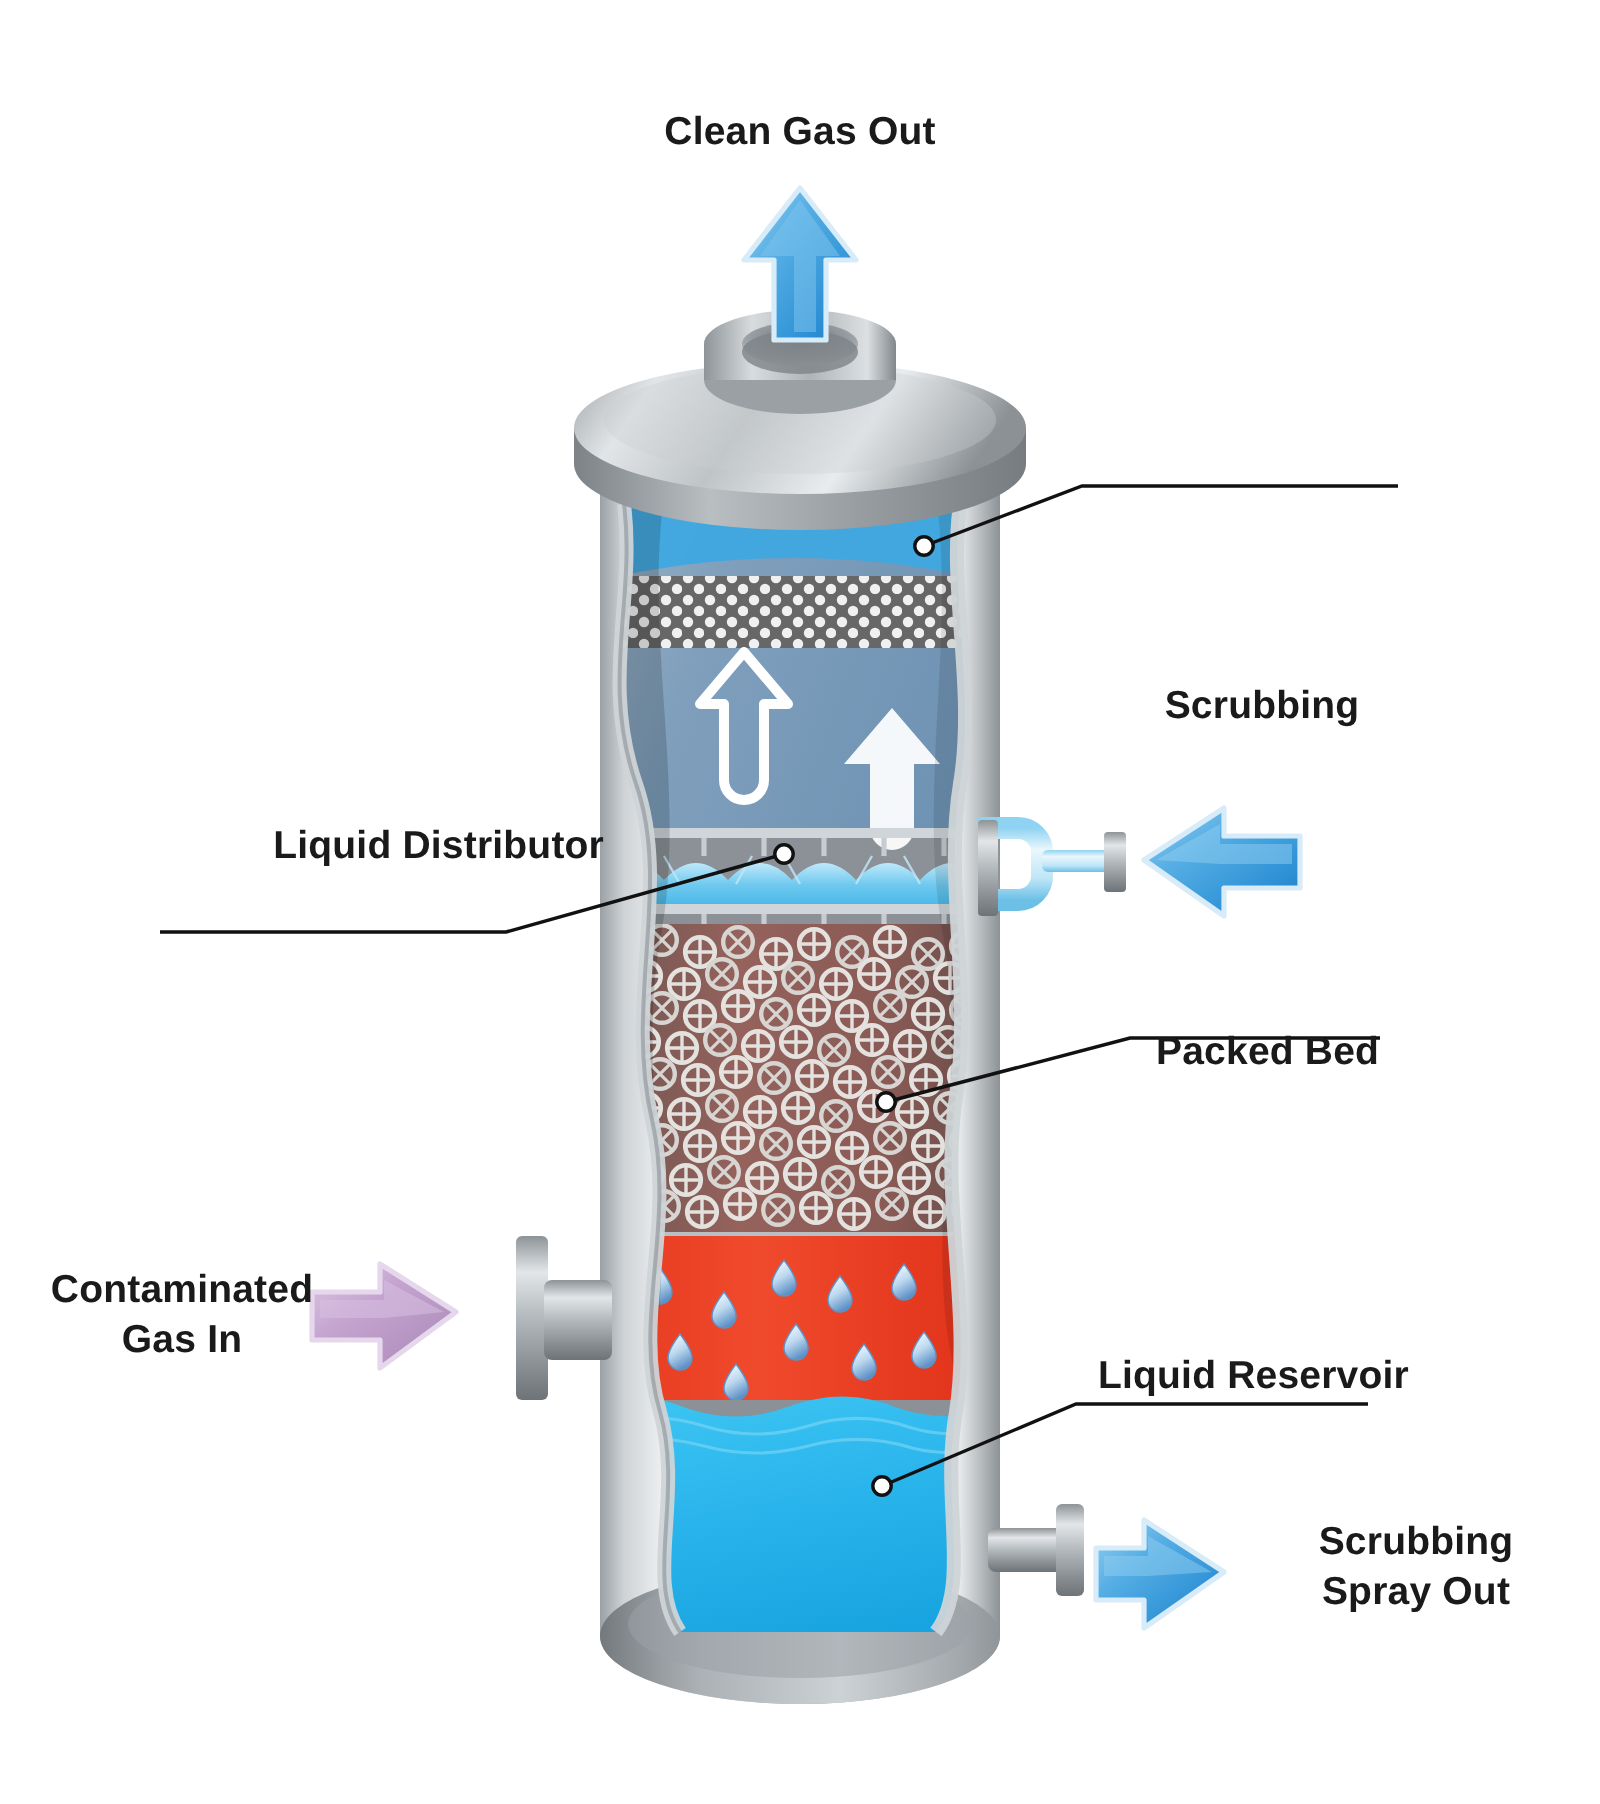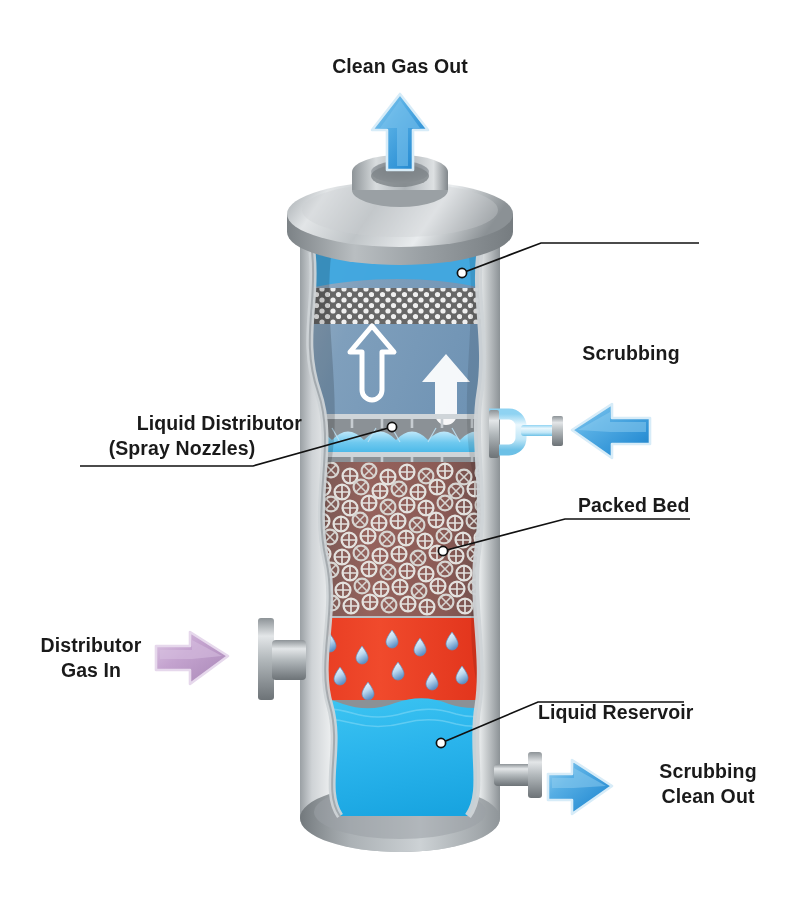--- a/index.html
+++ b/index.html
@@ -435,25 +435,24 @@
     <circle cx="441" cy="743" r="4.6"></circle>
   </g>
 </svg>
 
 <div class="lbl c" style="left:280px;top:54px;width:240px;">Clean Gas Out</div>
 
 
 <div class="lbl c" style="left:556px;top:341px;width:150px;">Scrubbing</div>
 
 <div class="lbl c" style="left:62px;top:411px;width:240px;text-align:right;">Liquid Distributor</div>
-<div class="lbl c" style="left:62px;top:436px;width:240px;">(Spray Nozzles)</div>
-
-<div class="lbl" style="left:578px;top:493px;">Packed Bed</div>
-
-<div class="lbl c" style="left:16px;top:633px;width:150px;">Distributor</div>
+
+<div class="lbl" style="left:578px;top:514px;">Packed Bed</div>
+
+<div class="lbl c" style="left:16px;top:633px;width:150px;">Contaminated</div>
 <div class="lbl c" style="left:16px;top:658px;width:150px;">Gas In</div>
 
-<div class="lbl" style="left:538px;top:676px;margin-top:24px;">Liquid Reservoir</div>
+<div class="lbl" style="left:549px;top:676px;">Liquid Reservoir</div>
 
 <div class="lbl c" style="left:628px;top:759px;width:160px;">Scrubbing</div>
-<div class="lbl c" style="left:628px;top:784px;width:160px;">Clean Out</div>
+<div class="lbl c" style="left:628px;top:784px;width:160px;">Spray Out</div>
 
 </div>
 
 </body></html>

